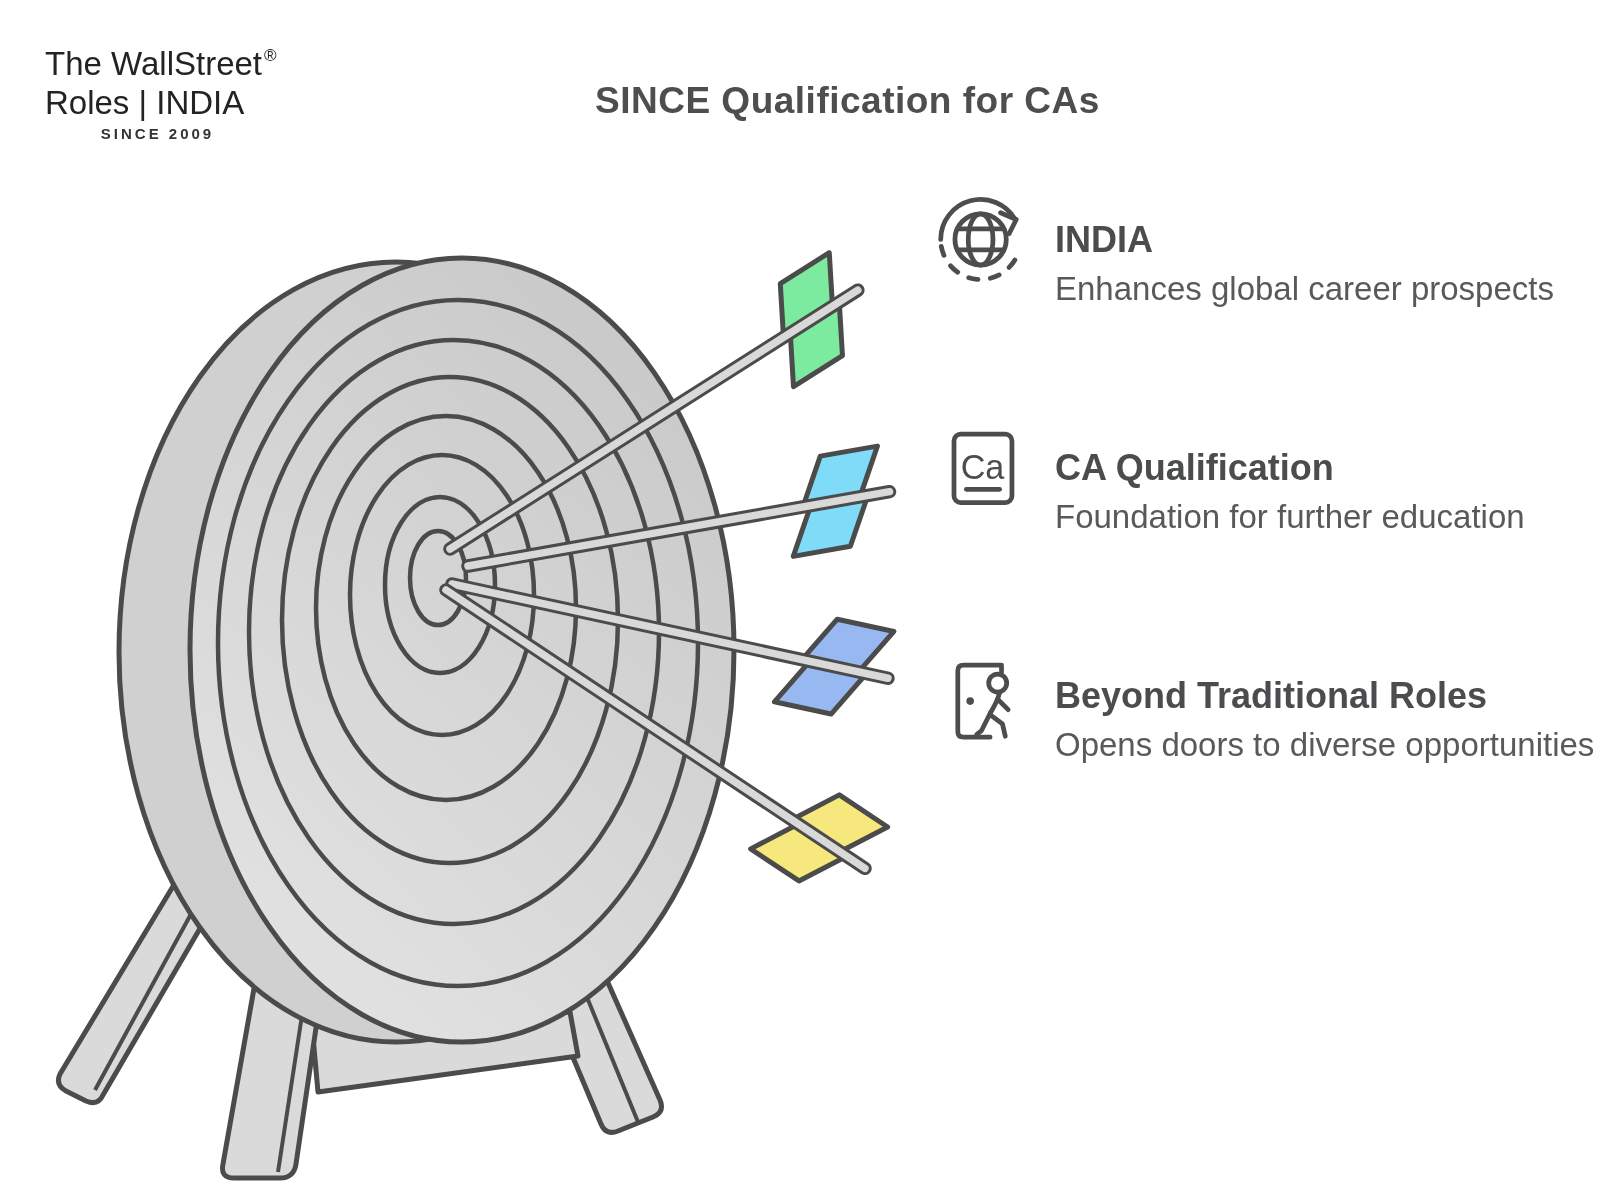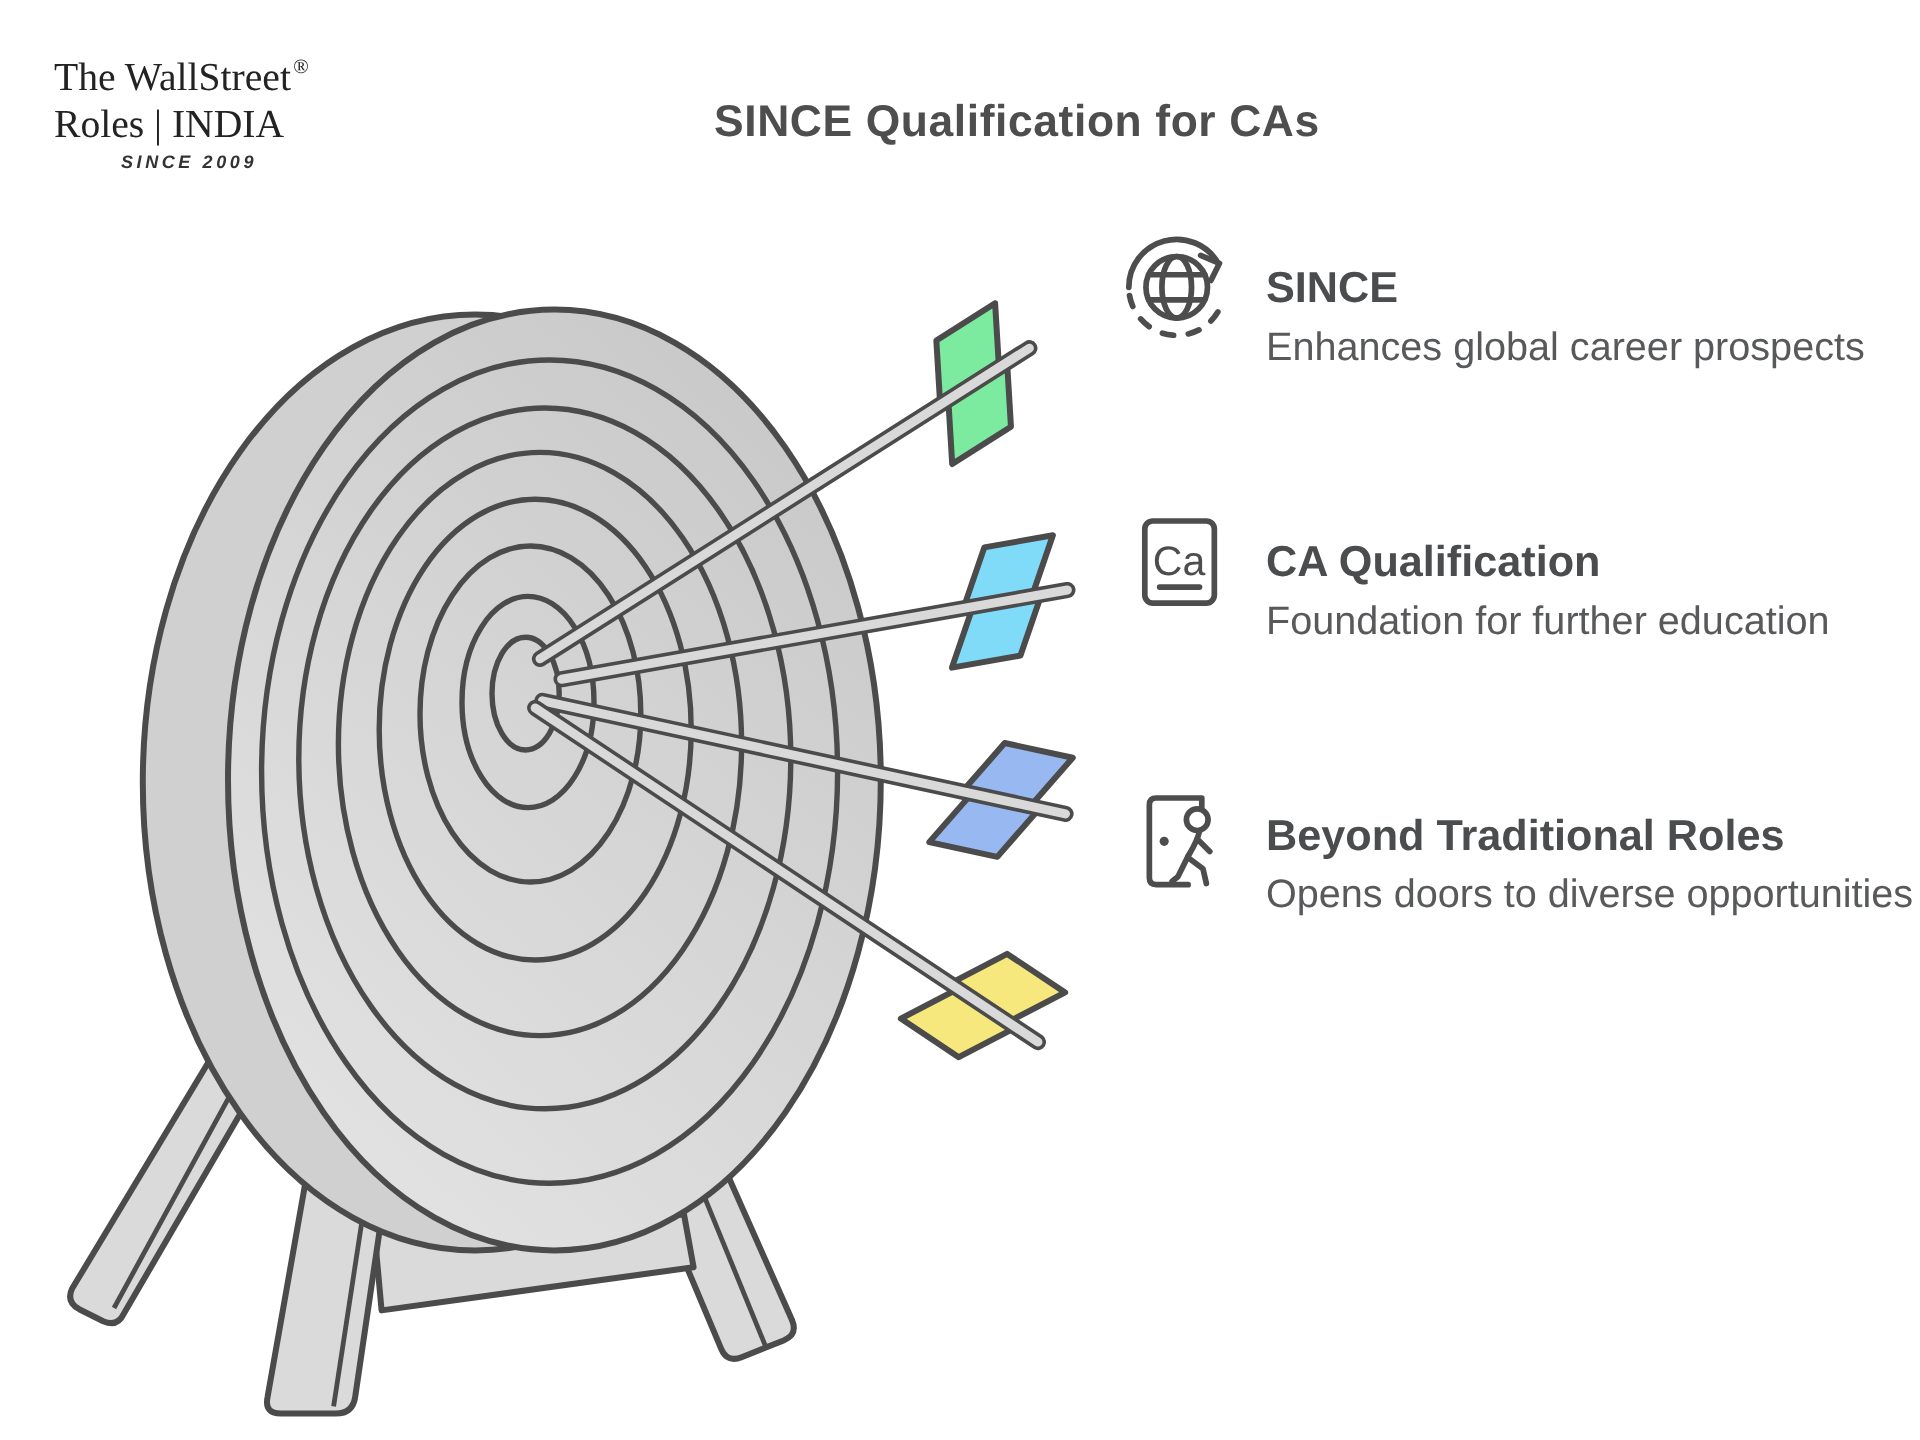--- a/index.html
+++ b/index.html
@@ -2,24 +2,24 @@
 <html><head>
 <meta charset="utf-8">
 <style>
   html,body{margin:0;padding:0;}
   body{
     width:1600px;height:1200px;position:relative;overflow:hidden;
     background:#ffffff;font-family:"Liberation Sans",sans-serif;
   }
   
   .logo{position:absolute;left:45px;top:36px;width:240px;color:#222;}
-  .logo .serifline{font-family:Liberation Serif, serif;font-size:33px;line-height:39px;color:#232323;white-space:nowrap;}
+  .logo .serifline{font-family:Liberation Sans, sans-serif;font-size:33px;line-height:39px;color:#232323;white-space:nowrap;}
   .logo sup{font-size:17px;vertical-align:14px;margin-left:2px;}
   .logo .since{font-family:"Liberation Sans",sans-serif;font-weight:bold;font-size:15px;
-    letter-spacing:3px;color:#333;text-align:center;width:225px;margin-top:3px;font-style:italic;}
+    letter-spacing:3px;color:#333;text-align:center;width:225px;margin-top:3px;}
   
   .main-title{position:absolute;left:595px;top:80px;font-size:37px;font-weight:bold;color:#4e4e4e;letter-spacing:.5px;}
   
   .illu{position:absolute;left:0;top:0;width:950px;height:1200px;}
   
   .items{position:absolute;left:935px;top:190px;width:620px;}
   .item{display:flex;align-items:flex-start;height:131px;margin-bottom:97px;}
   .item .ic{width:95px;height:95px;flex:0 0 95px;}
   .item .txt{margin-left:25px;}
   .item .t{font-size:36px;font-weight:bold;color:#4a4c4e;line-height:35px;margin-top:32px;white-space:nowrap;}
@@ -118,21 +118,21 @@
         <circle class="st" cx="48" cy="52" r="27"></circle>
         <ellipse class="st" cx="48" cy="52" rx="13" ry="27"></ellipse>
         <line class="st" x1="23.5" y1="41" x2="72.5" y2="41"></line>
         <line class="st" x1="23.5" y1="63" x2="72.5" y2="63"></line>
         <path class="st" d="M 6,52 A 42,42 0 0 1 84.4,31"></path>
         <path class="st" d="M 69,24 L 85.5,31 L 78,46"></path>
         <path class="st" d="M 6.6,59.3 A 42,42 0 0 0 87.5,66.4" stroke-dasharray="10 13" stroke-width="5.5"></path>
       </svg>
     </div>
     <div class="txt">
-      <div class="t">SINCE</div>
+      <div class="t">INDIA</div>
       <div class="s">Enhances global career prospects</div>
     </div>
   </div>
 
 
   <div class="item">
     <div class="ic">
       <svg viewBox="0 0 100 100">
         <rect class="st" x="20" y="17" width="61" height="72" rx="7"></rect>
         <text x="50" y="64" font-size="36" text-anchor="middle">Ca</text>

